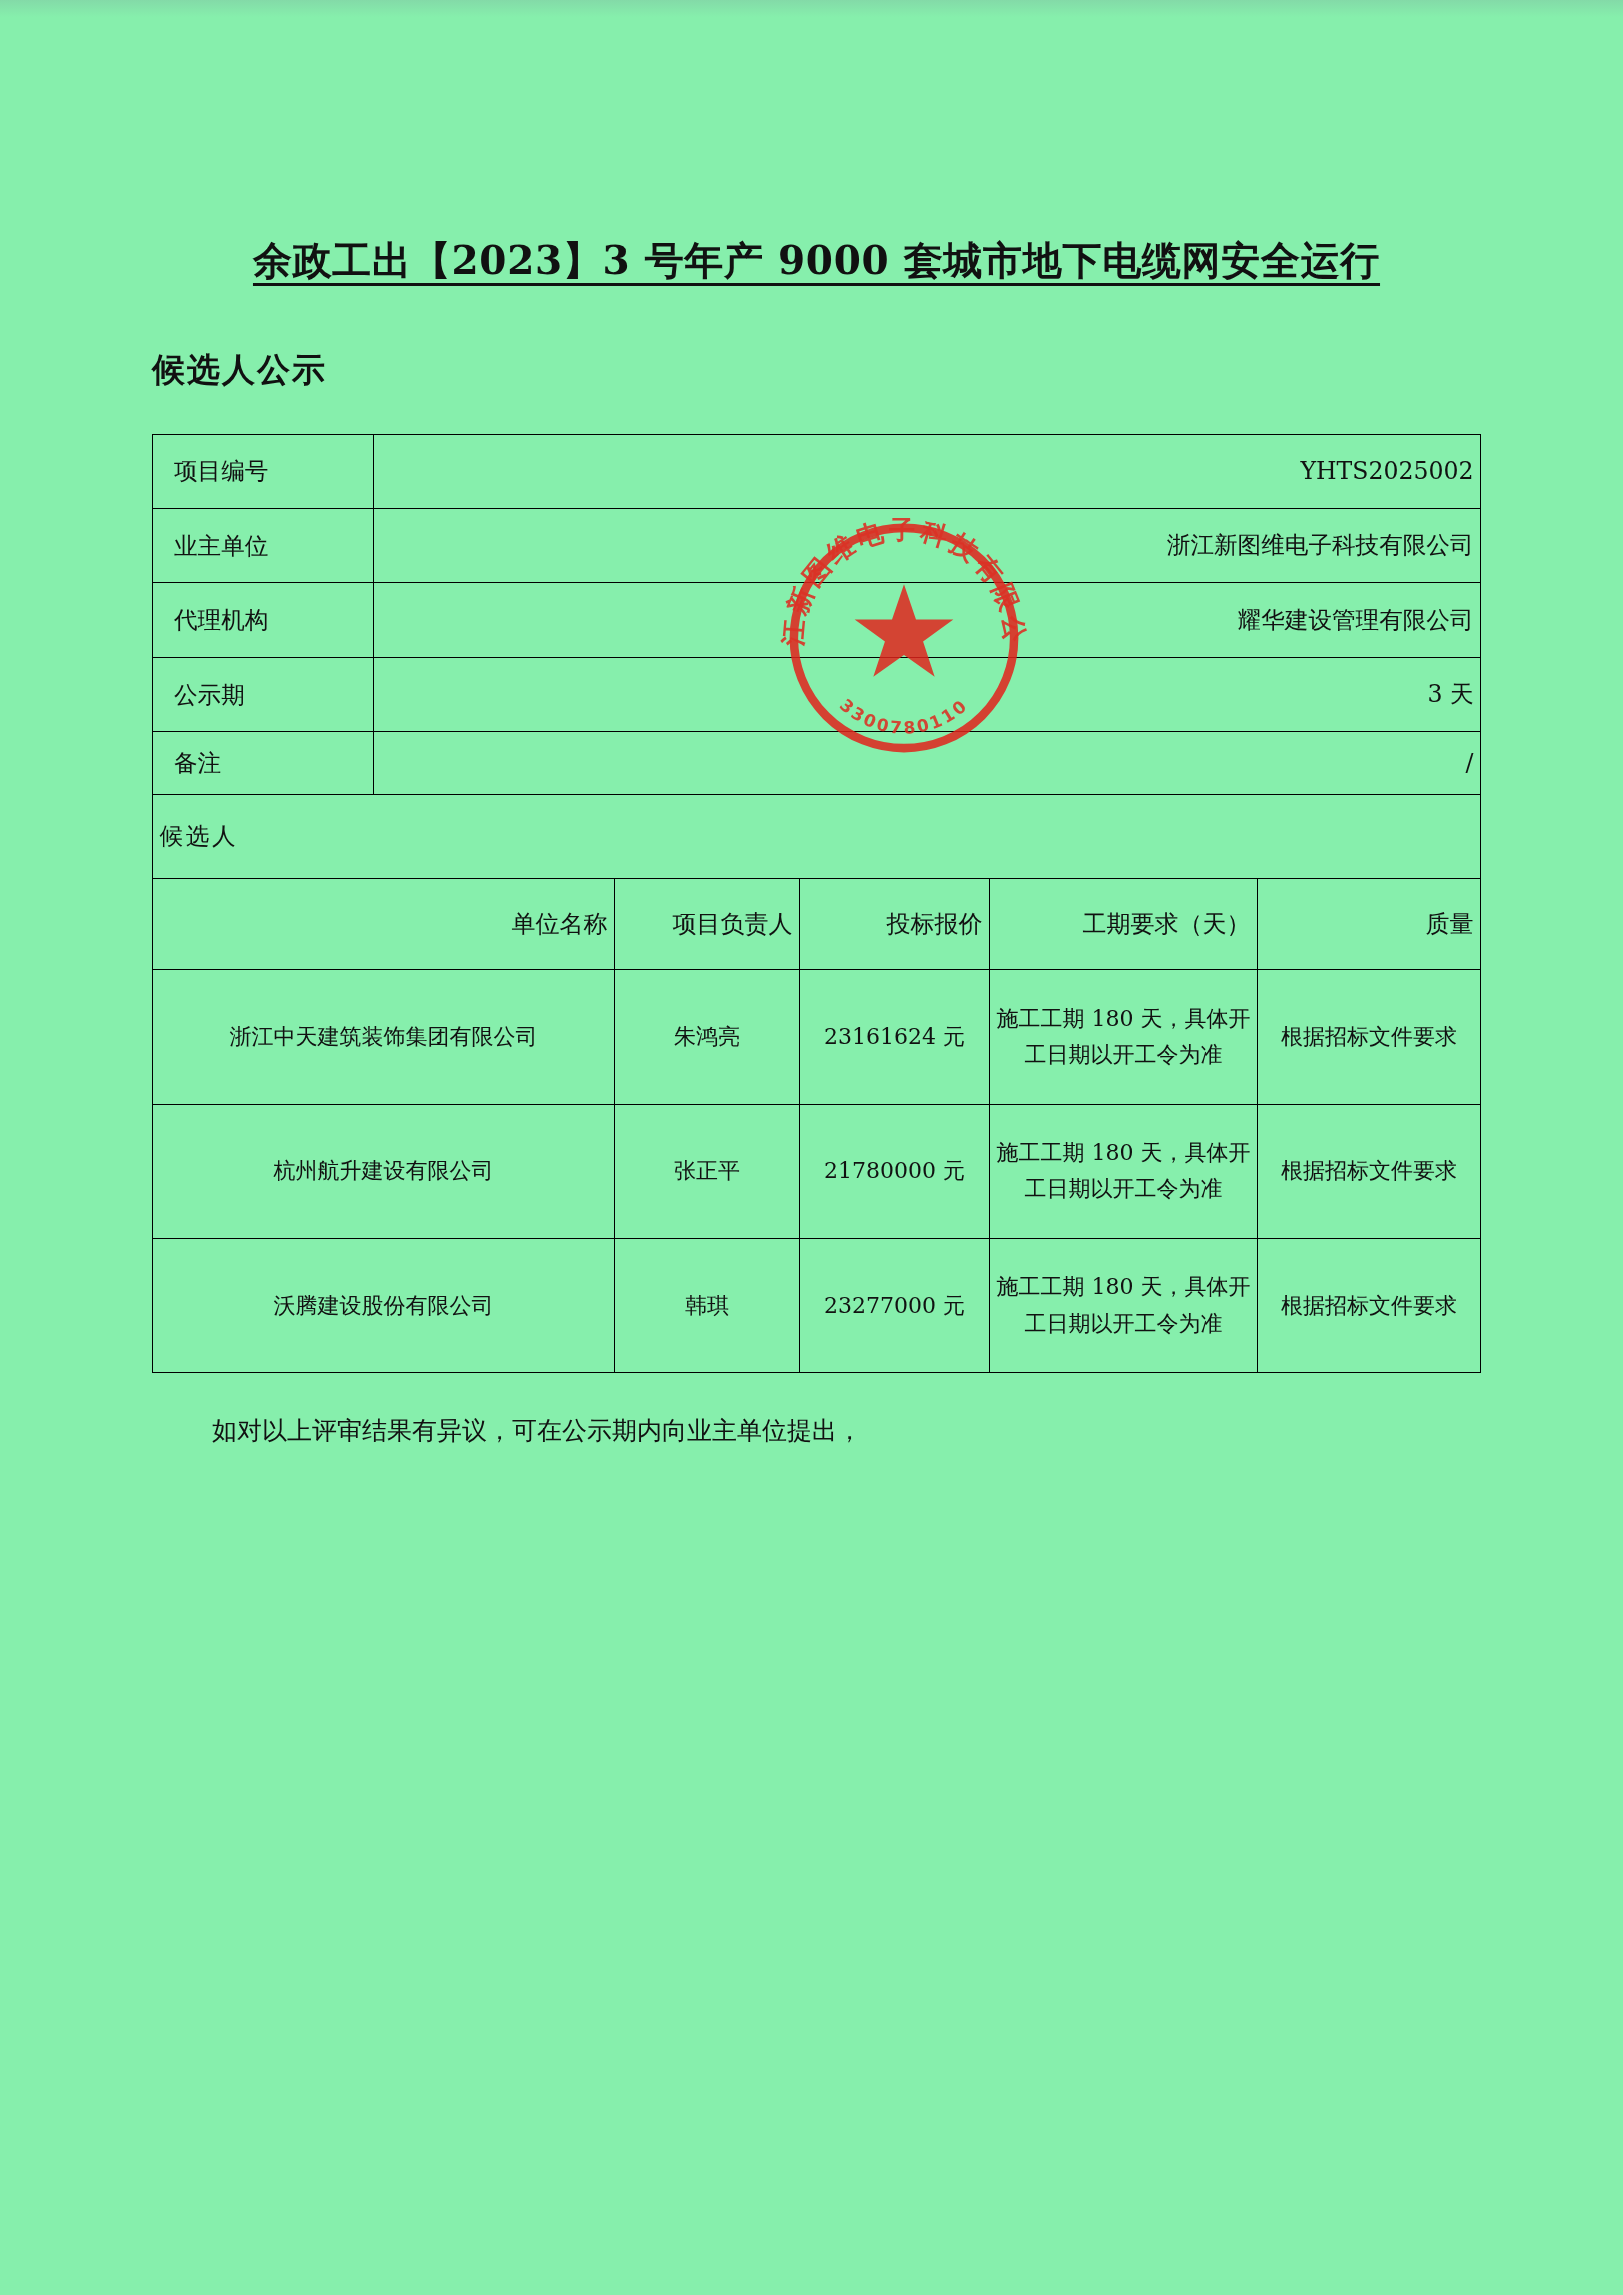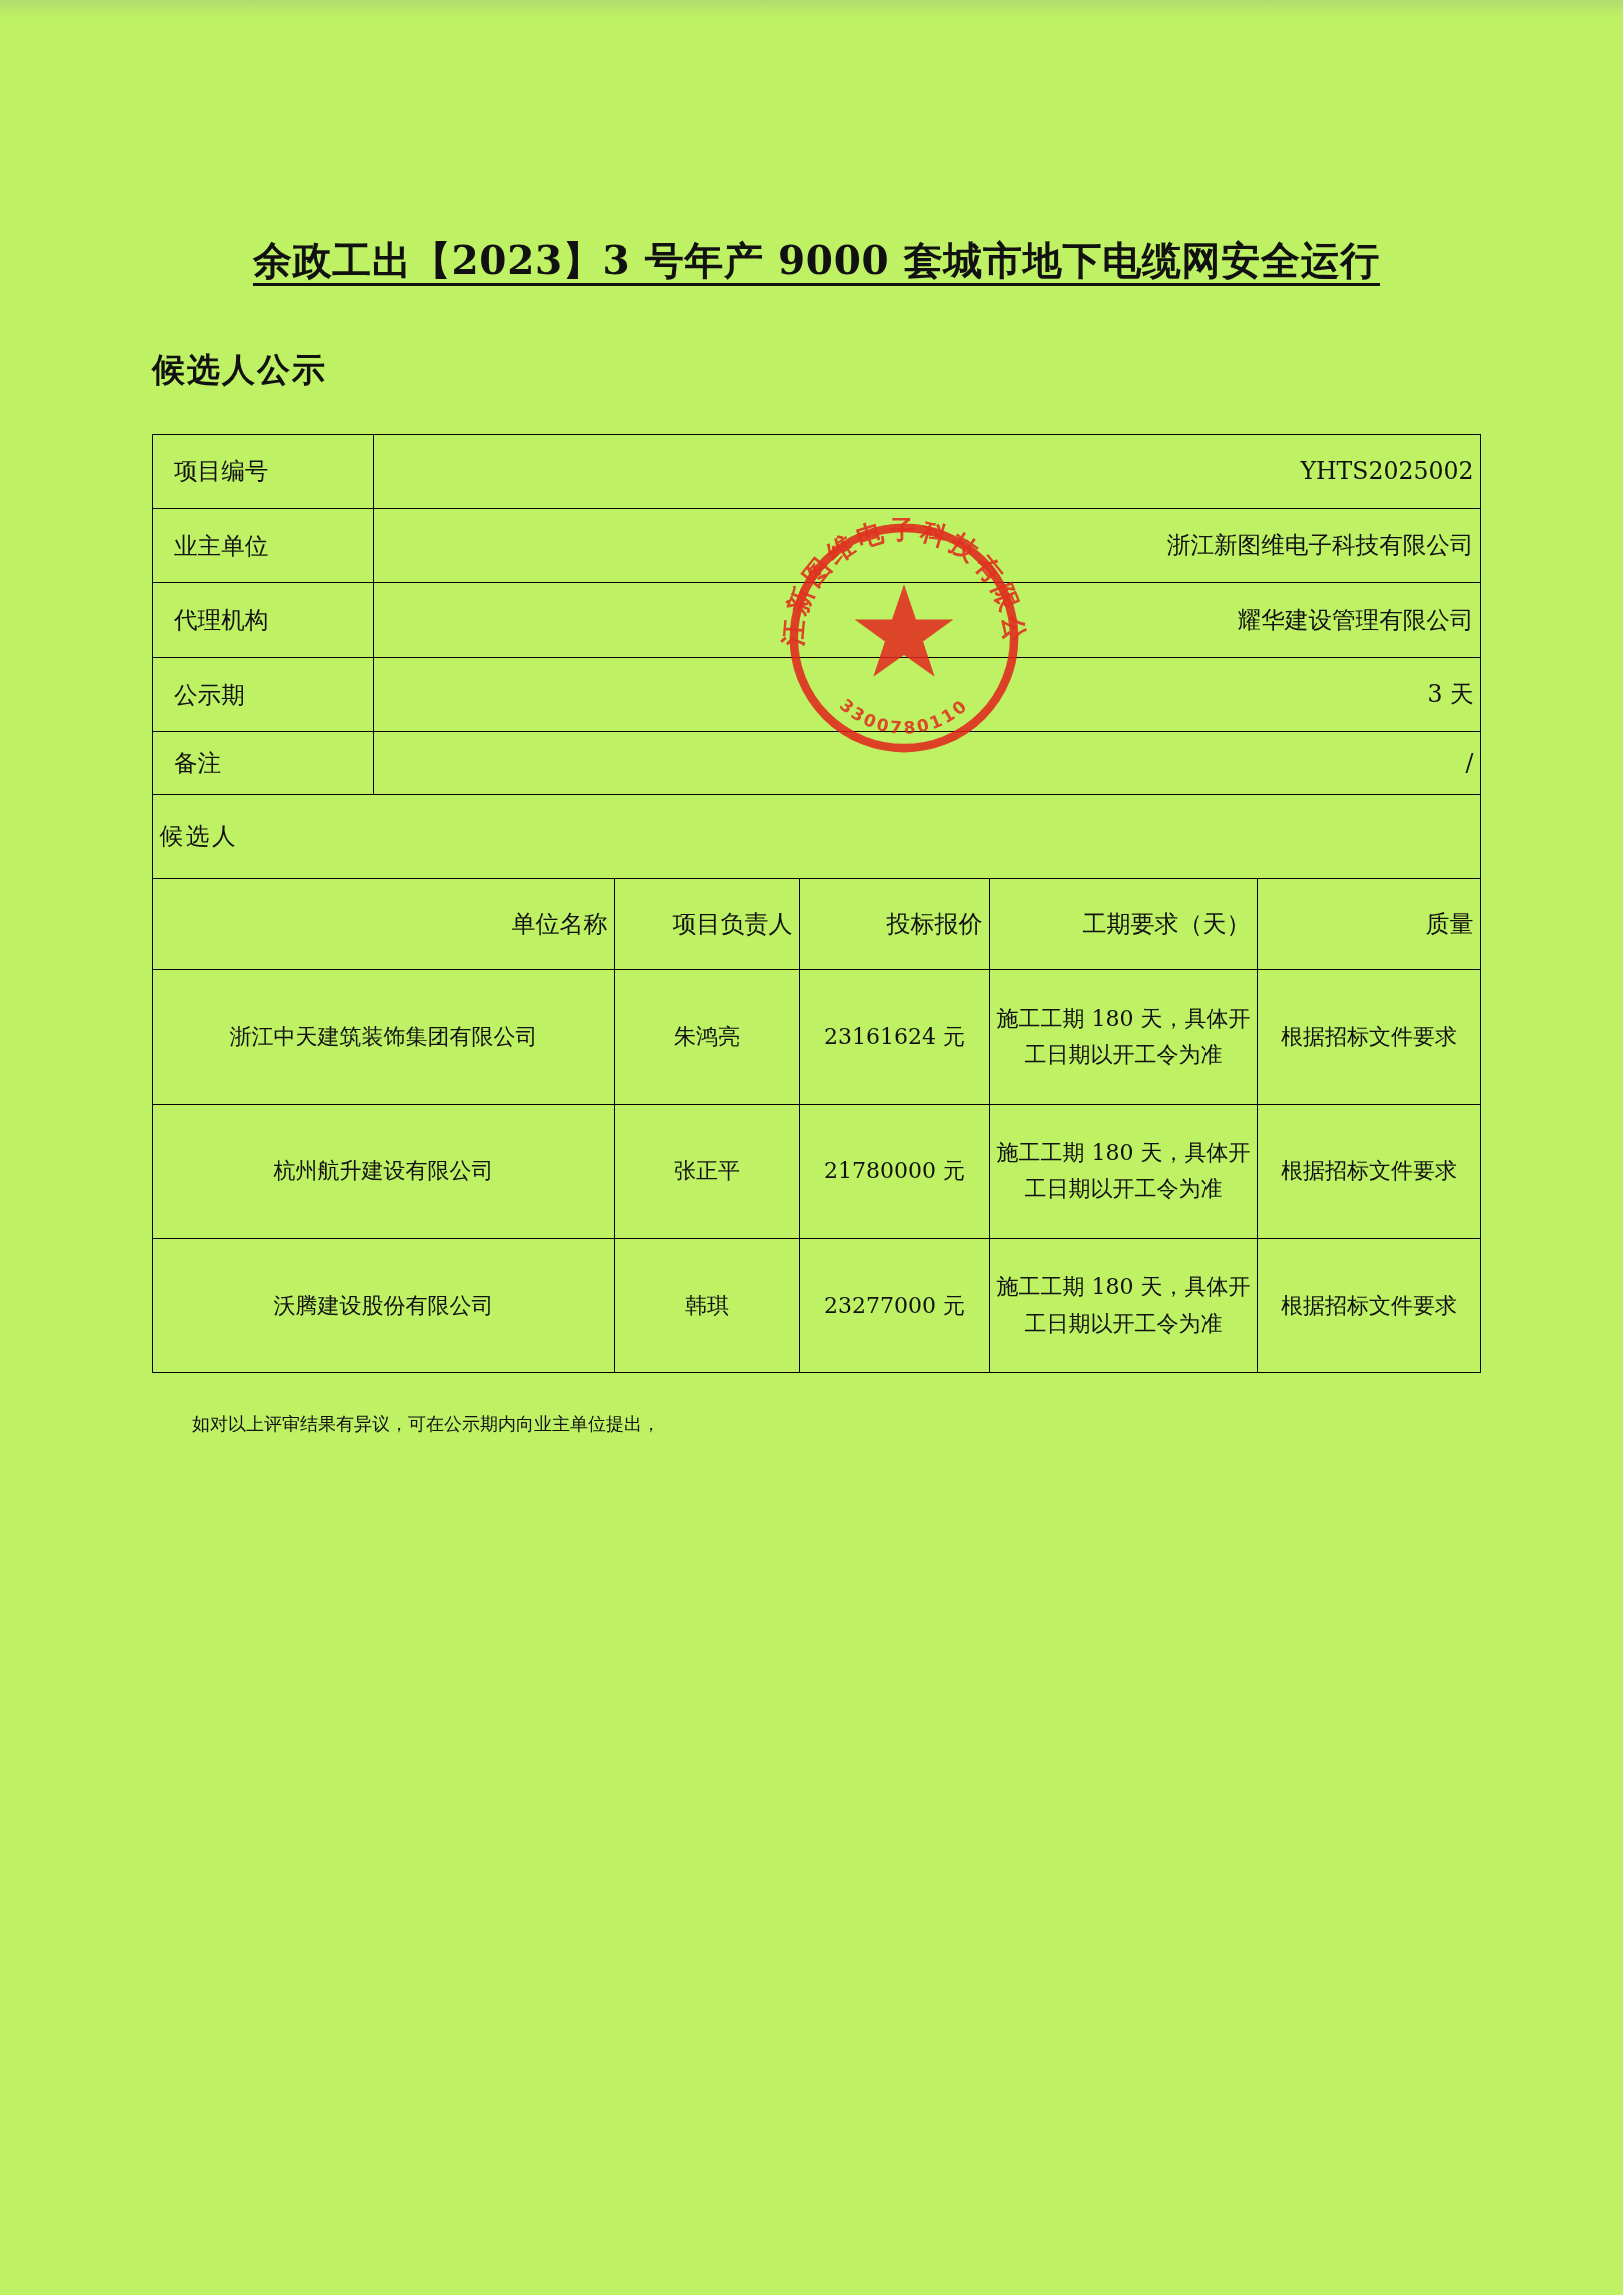--- a/index.html
+++ b/index.html
@@ -12,21 +12,21 @@
     height: 2295px;
     position: relative;
     font-family: "DejaVu Serif", "Liberation Serif", serif;
     color: #111;
     overflow: hidden;
   }
 
   .page {
     position: absolute;
     inset: 0;
-    background: #bef264;
+    background: #86efac;
   }
 
   
   .scan-smudge {
     position: absolute;
     top: 0; left: 0; right: 0;
     height: 17px;
     background: linear-gradient(180deg, rgba(120,130,150,0.35), rgba(255,255,255,0));
     opacity: 0.55;
     pointer-events: none;
@@ -130,22 +130,22 @@
     line-height: 1.66;
     height: 123px;
   }
   td.c-name  { padding-left: 9.2px !important; padding-right: 9.2px !important; }
   td.c-dur   { line-height: 1.62; padding-left: 3.9px !important; padding-right: 3.9px !important;}
   td.c-qual  { line-height: 1.62; padding-left: 5.2px !important; padding-right: 5.2px !important;}
 
   
   .footnote {
     margin-top: 34px;
-    margin-left: 40px;
-    font-size: 18px;
+    margin-left: 60px;
+    font-size: 25px;
     line-height: 1.9;
   }
   .footnote .gap { display: inline-block; width: 46px; }
 
   
   .seal {
     position: absolute;
     left: 767px;
     top: 501px;
     width: 274px;

